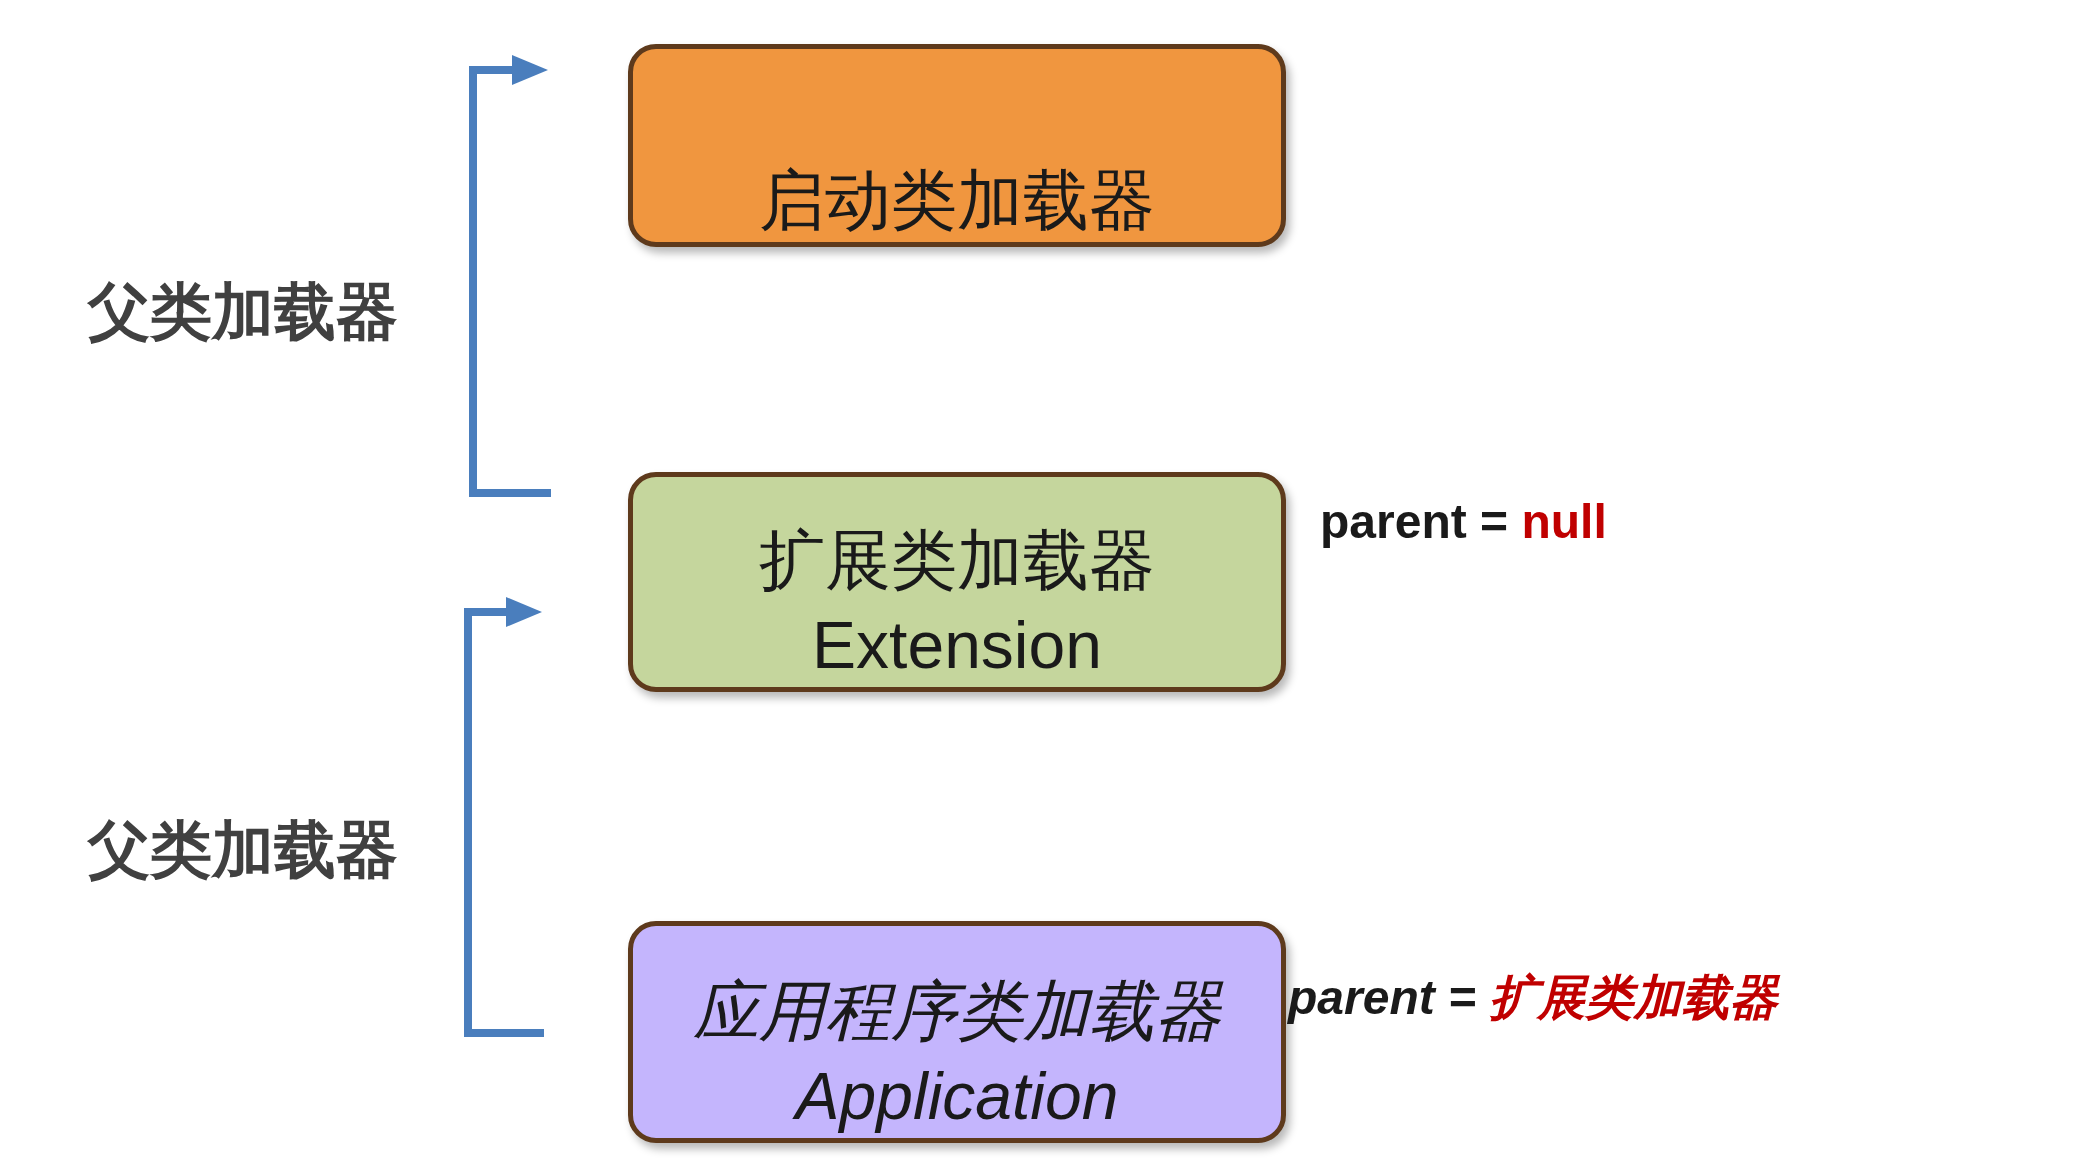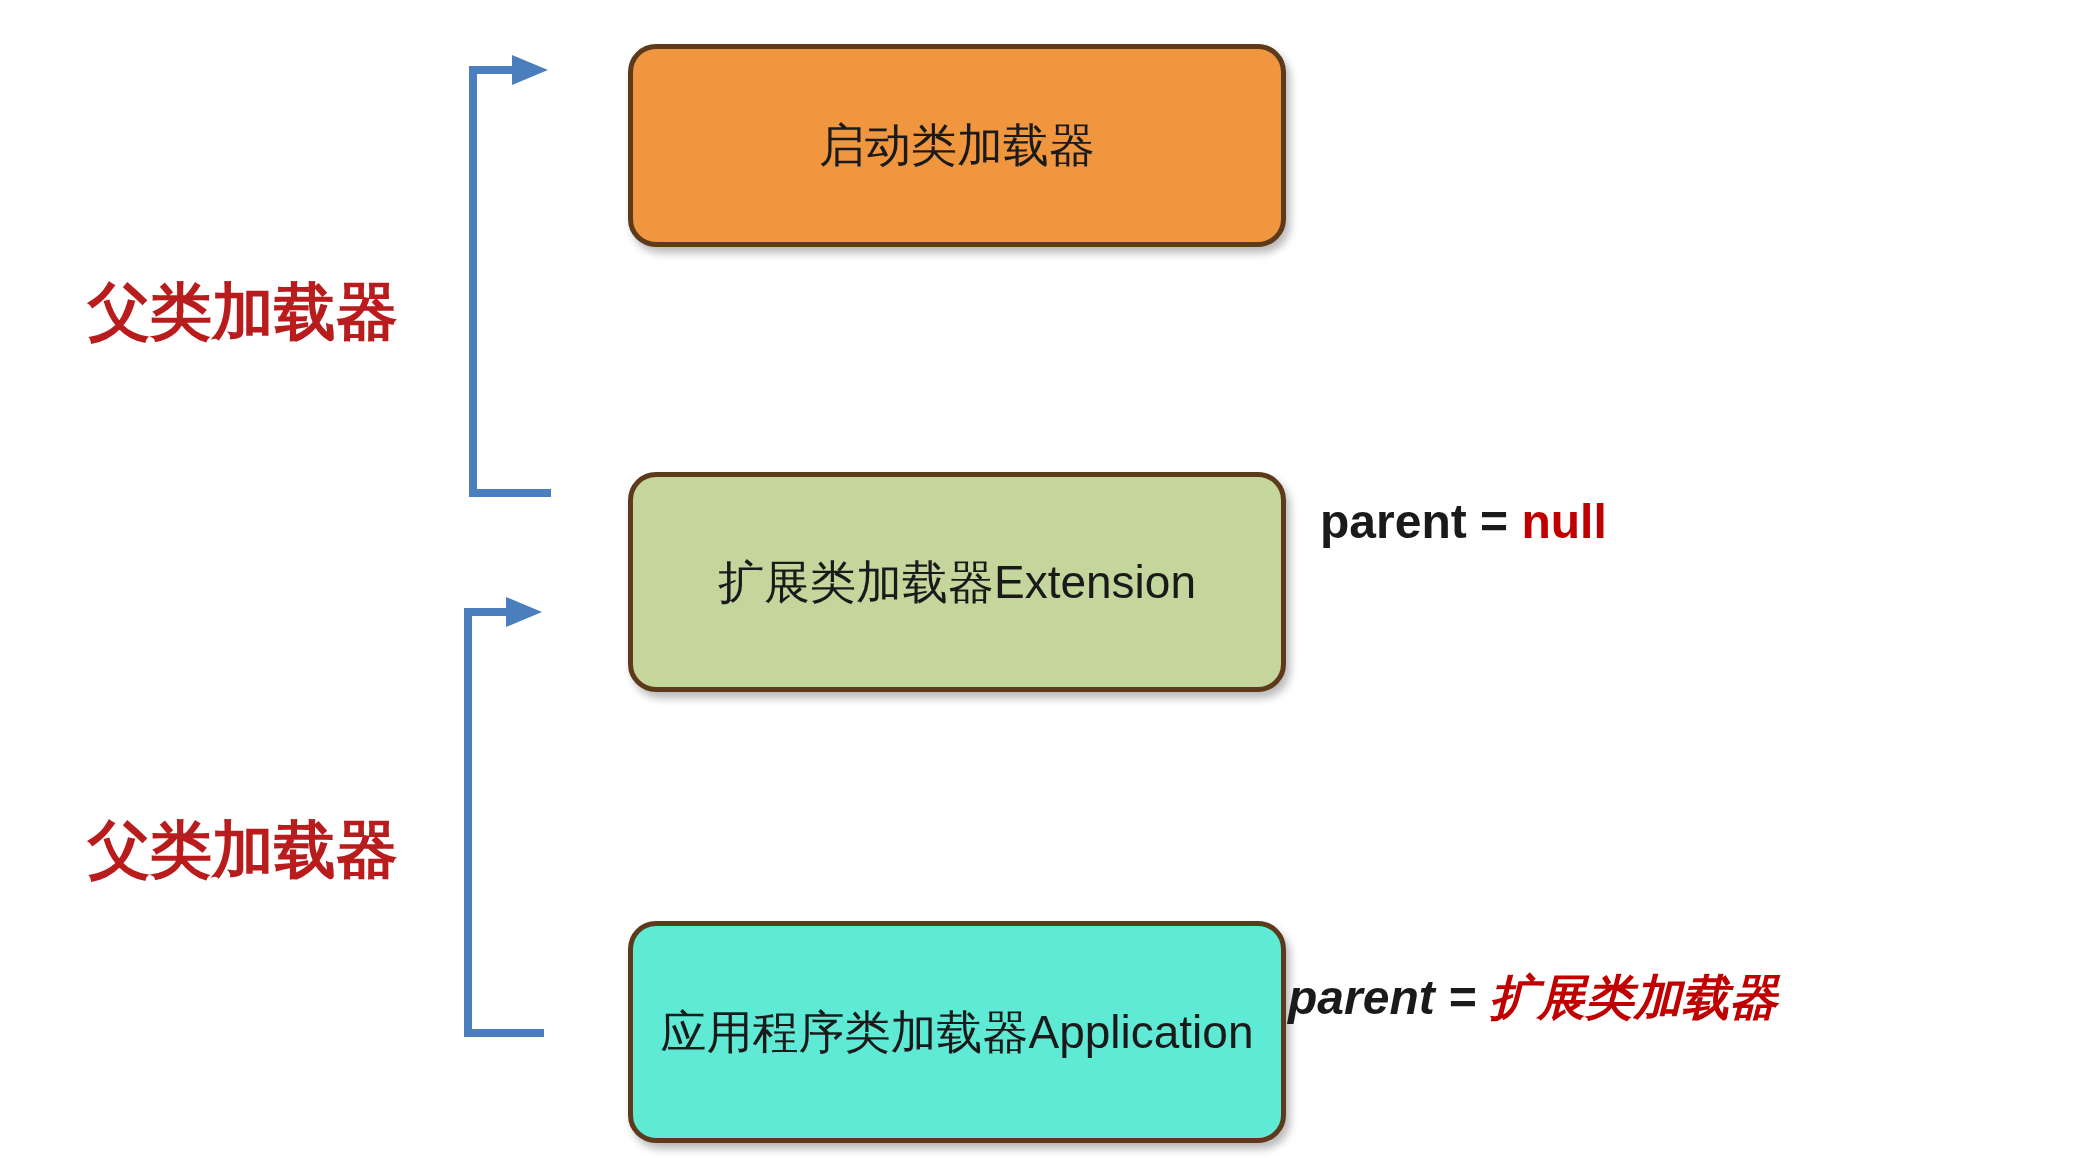--- a/index.html
+++ b/index.html
@@ -34,38 +34,38 @@
     fill: var(--arrow, #4A7EBD);
     stroke: none;
   }
   .loader-box {
     position: absolute;
     width: 658px;
     border: 5px solid var(--border, #5E3A1C);
     border-radius: 28px;
     box-shadow: 4px 6px 8px rgba(0, 0, 0, 0.28);
     display: flex;
-    flex-direction: row;
+    flex-direction: column;
     align-items: center;
-    justify-content: center;
+    justify-content: flex-end;
     text-align: center;
     color: var(--text, #1A1A1A);
-    font-size: 46px;
+    font-size: 66px;
     line-height: 1.28;
     box-sizing: border-box;
   }
   .box-bootstrap   { left: 628px; top: 44px;  height: 203px; }
   .box-extension   { left: 628px; top: 472px; height: 220px; }
   .box-application { left: 628px; top: 921px; height: 222px; }
 
   .side-label {
     position: absolute;
     font-size: 62px;
     font-weight: 700;
-    color: #b91c1c;
+    color: #404040;
     white-space: nowrap;
     text-align: center;
   }
   .side-label-1 { left: 88px; top: 270px; }
   .side-label-2 { left: 88px; top: 808px; }
 
   .annotation {
     position: absolute;
     font-size: 48px;
     font-weight: 700;
@@ -100,21 +100,21 @@
 
   <div class="loader-box box-bootstrap" style="background-color: rgb(240, 150, 63);">
     <span>启动类加载器</span>
   </div>
 
   <div class="loader-box box-extension" style="background-color: rgb(197, 214, 157);">
     <span>扩展类加载器</span>
     <span>Extension</span>
   </div>
 
-  <div class="loader-box box-application" style="background-color: #5eead4;">
+  <div class="loader-box box-application" style="background-color: #c4b5fd; font-style: italic;">
     <span>应用程序类加载器</span>
     <span>Application</span>
   </div>
 
   <div class="annotation annotation-1">
     <span>parent = </span><span class="red-value">null</span>
   </div>
 
   <div class="annotation annotation-2">
     <span>parent = </span><span class="red-value">扩展类加载器</span>

